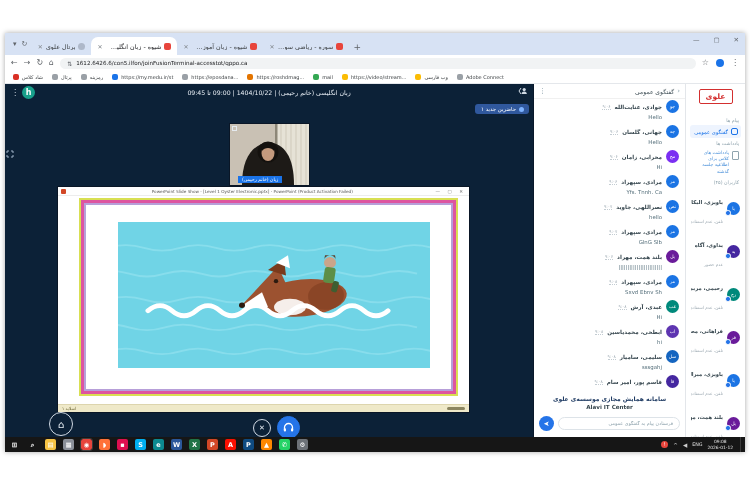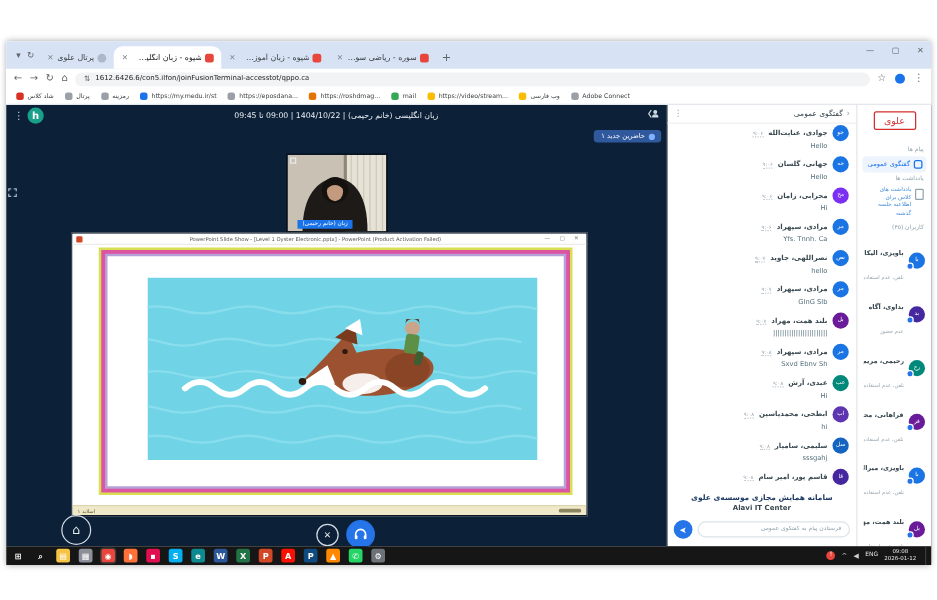--- a/index.html
+++ b/index.html
@@ -82,21 +82,21 @@
   .mtext{font-size:5.4px;color:#546e7a;margin-right:17px;margin-top:1px;direction:ltr;text-align:right;overflow:hidden;white-space:nowrap;}
   .chat-footer{text-align:center;padding:3px 4px 2px;}
   .cf-title{direction:rtl;font-size:6px;font-weight:bold;color:#1f3b63;}
   .cf-sub{font-size:5.6px;font-weight:bold;color:#37474f;margin-top:2px;}
   .chat-inputrow{display:flex;align-items:center;gap:4px;padding:4px 5px 6px;}
   .sendbtn{width:15px;height:15px;border-radius:50%;background:#2574e8;color:#fff;font-size:7px;display:flex;align-items:center;justify-content:center;flex:0 0 auto;transform:scaleX(-1);}
   .chat-input{flex:1;height:13px;border:1px solid #dde3e8;border-radius:7px;font-size:4.8px;direction:rtl;padding:0 6px;color:#607d8b;background:#fff;outline:none;}
   .chat-input::placeholder{color:#90a4ae;}
 
   .rightcol{flex:1;padding:4px 4px 0;direction:rtl;overflow:hidden;}
-  .logo-box{width:34px;height:15px;margin:1px auto 14px;border:1.2px solid #d32f2f;border-radius:2px;color:#d32f2f;font-weight:normal;font-size:7.5px;text-align:center;line-height:13px;}
+  .logo-box{width:34px;height:15px;margin:1px auto 14px;border:1.2px solid #d32f2f;border-radius:2px;color:#d32f2f;font-weight:bold;font-size:7.5px;text-align:center;line-height:13px;}
   .sec-label{font-size:4.8px;color:#90a4ae;margin:3px 2px 2px;}
   .pub-item{background:#eef4fe;border-radius:3px;padding:3px 3px;display:flex;align-items:center;gap:3px;}
   .pub-item .txt{font-size:5.2px;color:#1a73e8;}
   .bubble-ico{width:7px;height:7px;border:1px solid #1a73e8;border-radius:2px;position:relative;flex:0 0 auto;}
   .note-item{display:flex;gap:3px;padding:2px 2px;align-items:flex-start;}
   .note-ico{width:7px;height:9px;border:1px solid #90a4ae;border-radius:1px;flex:0 0 auto;margin-top:1px;}
   .note-lines{font-size:4.6px;color:#4a90d9;line-height:1.35;}
   .user{display:flex;align-items:center;gap:4px;padding:2.5px 1px;}
   .uav{position:relative;width:13px;height:13px;border-radius:50%;color:#fff;font-size:4.6px;display:flex;align-items:center;justify-content:center;flex:0 0 auto;}
   .uav .ubadge{position:absolute;left:-2px;bottom:-1px;width:5.5px;height:5.5px;border-radius:50%;background:#2574e8;border:1px solid #fff;}

